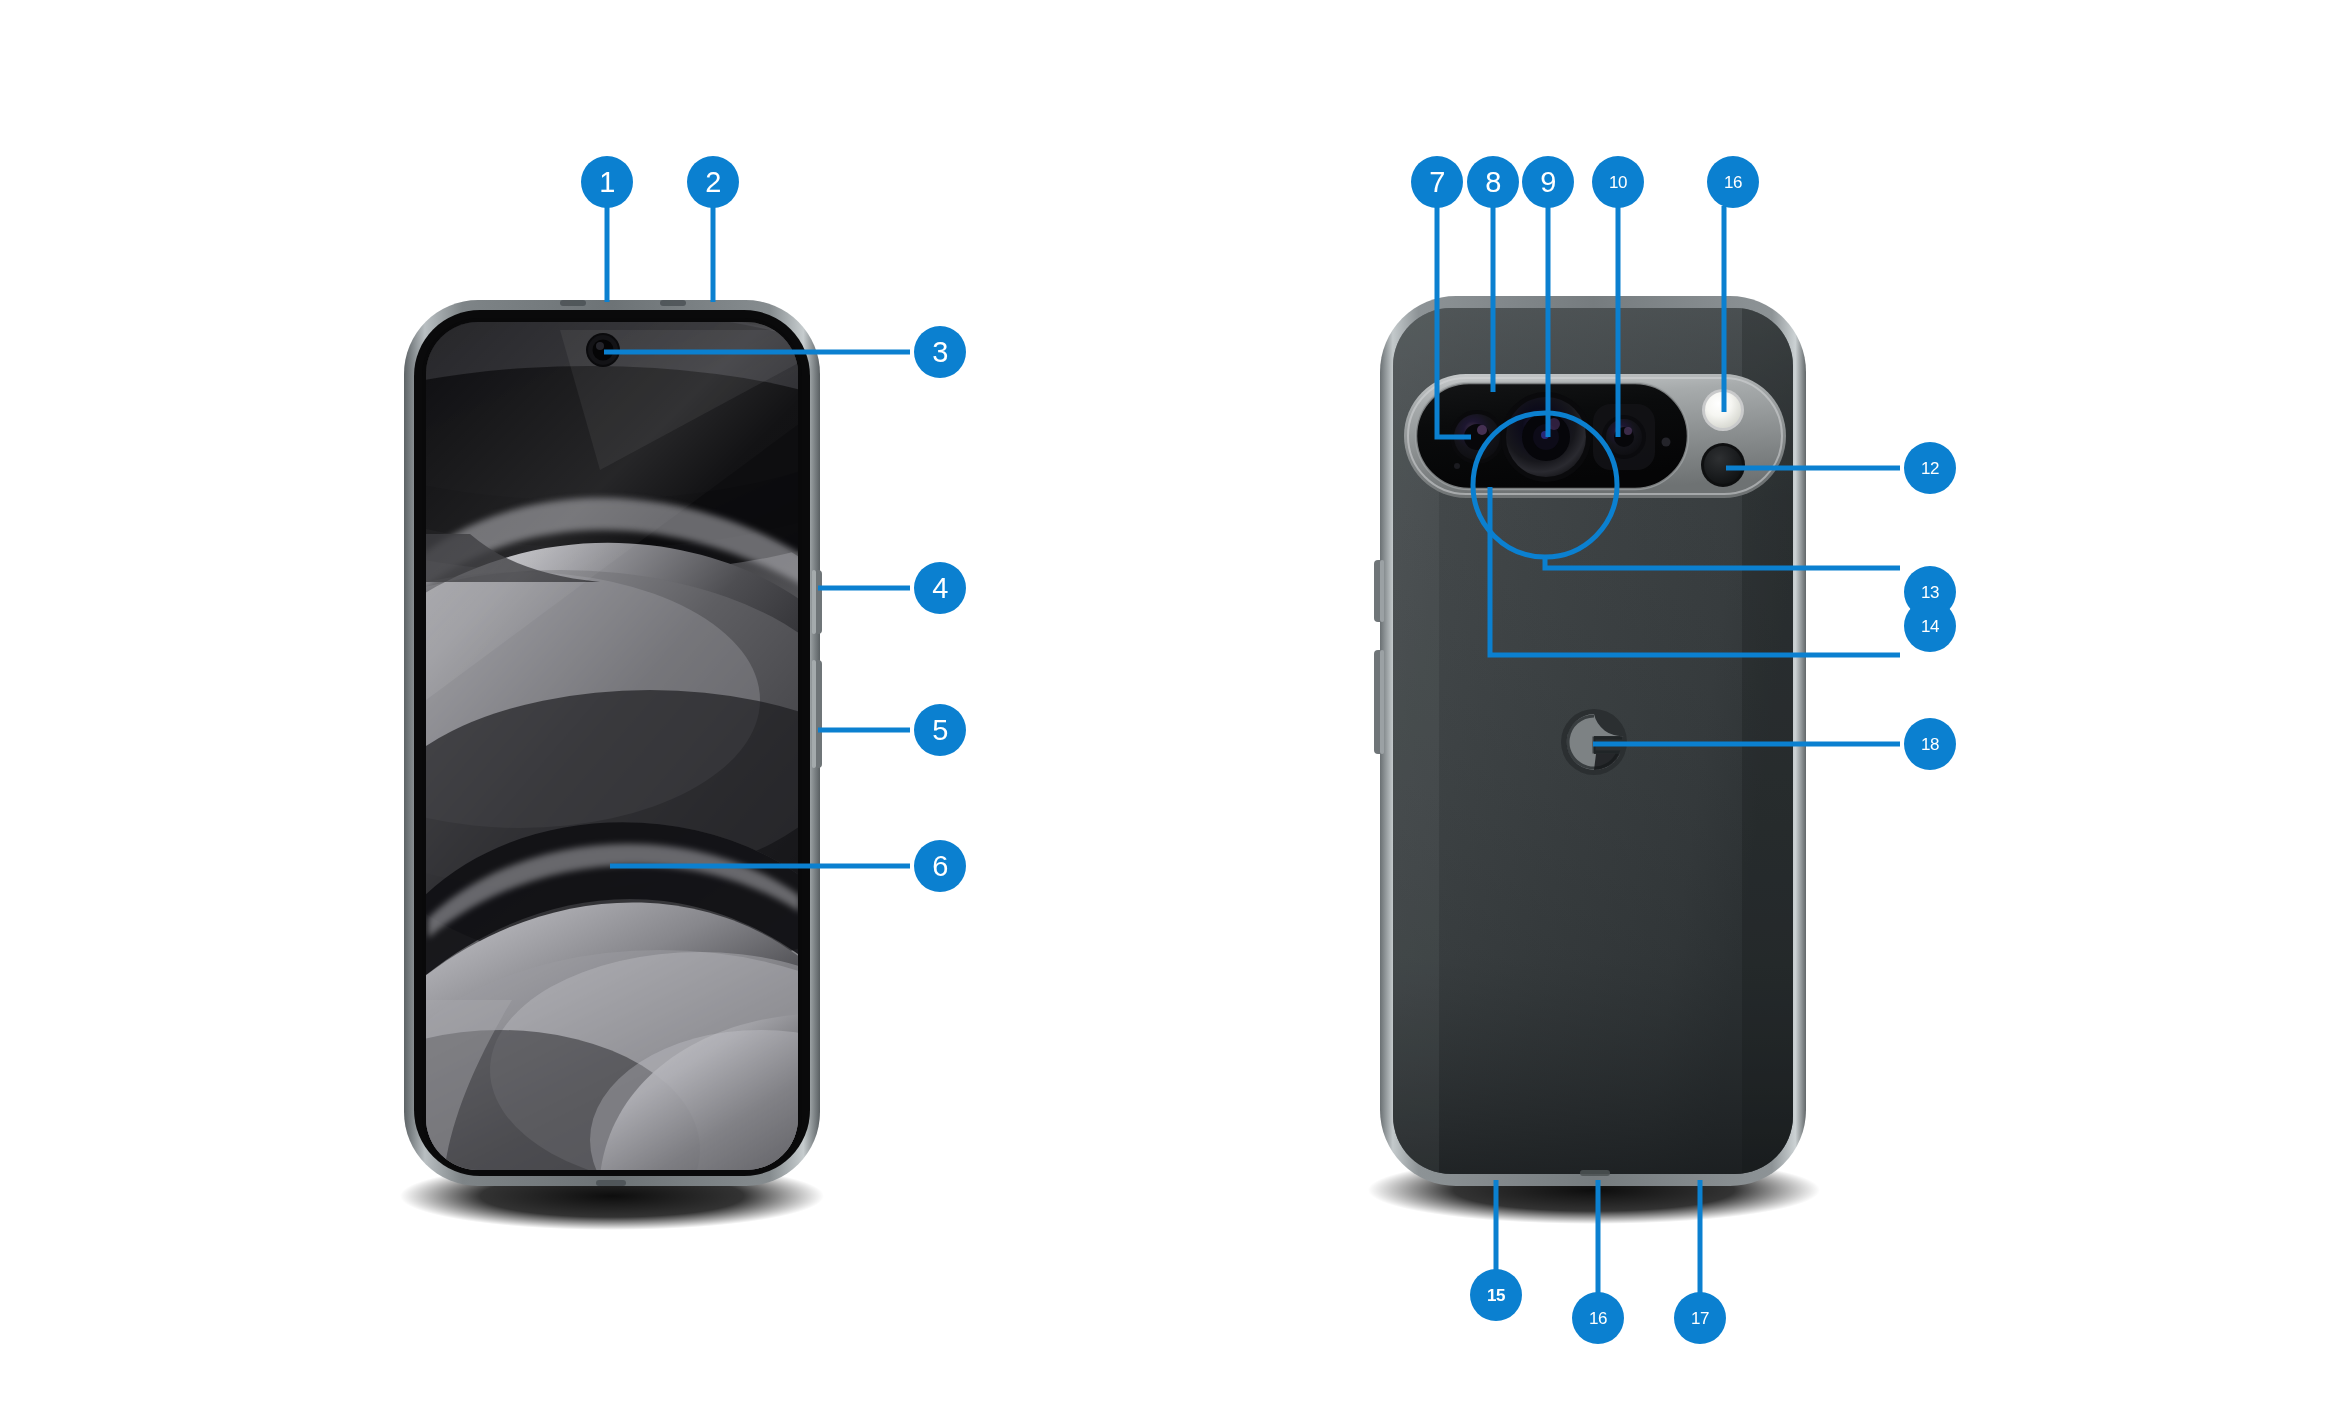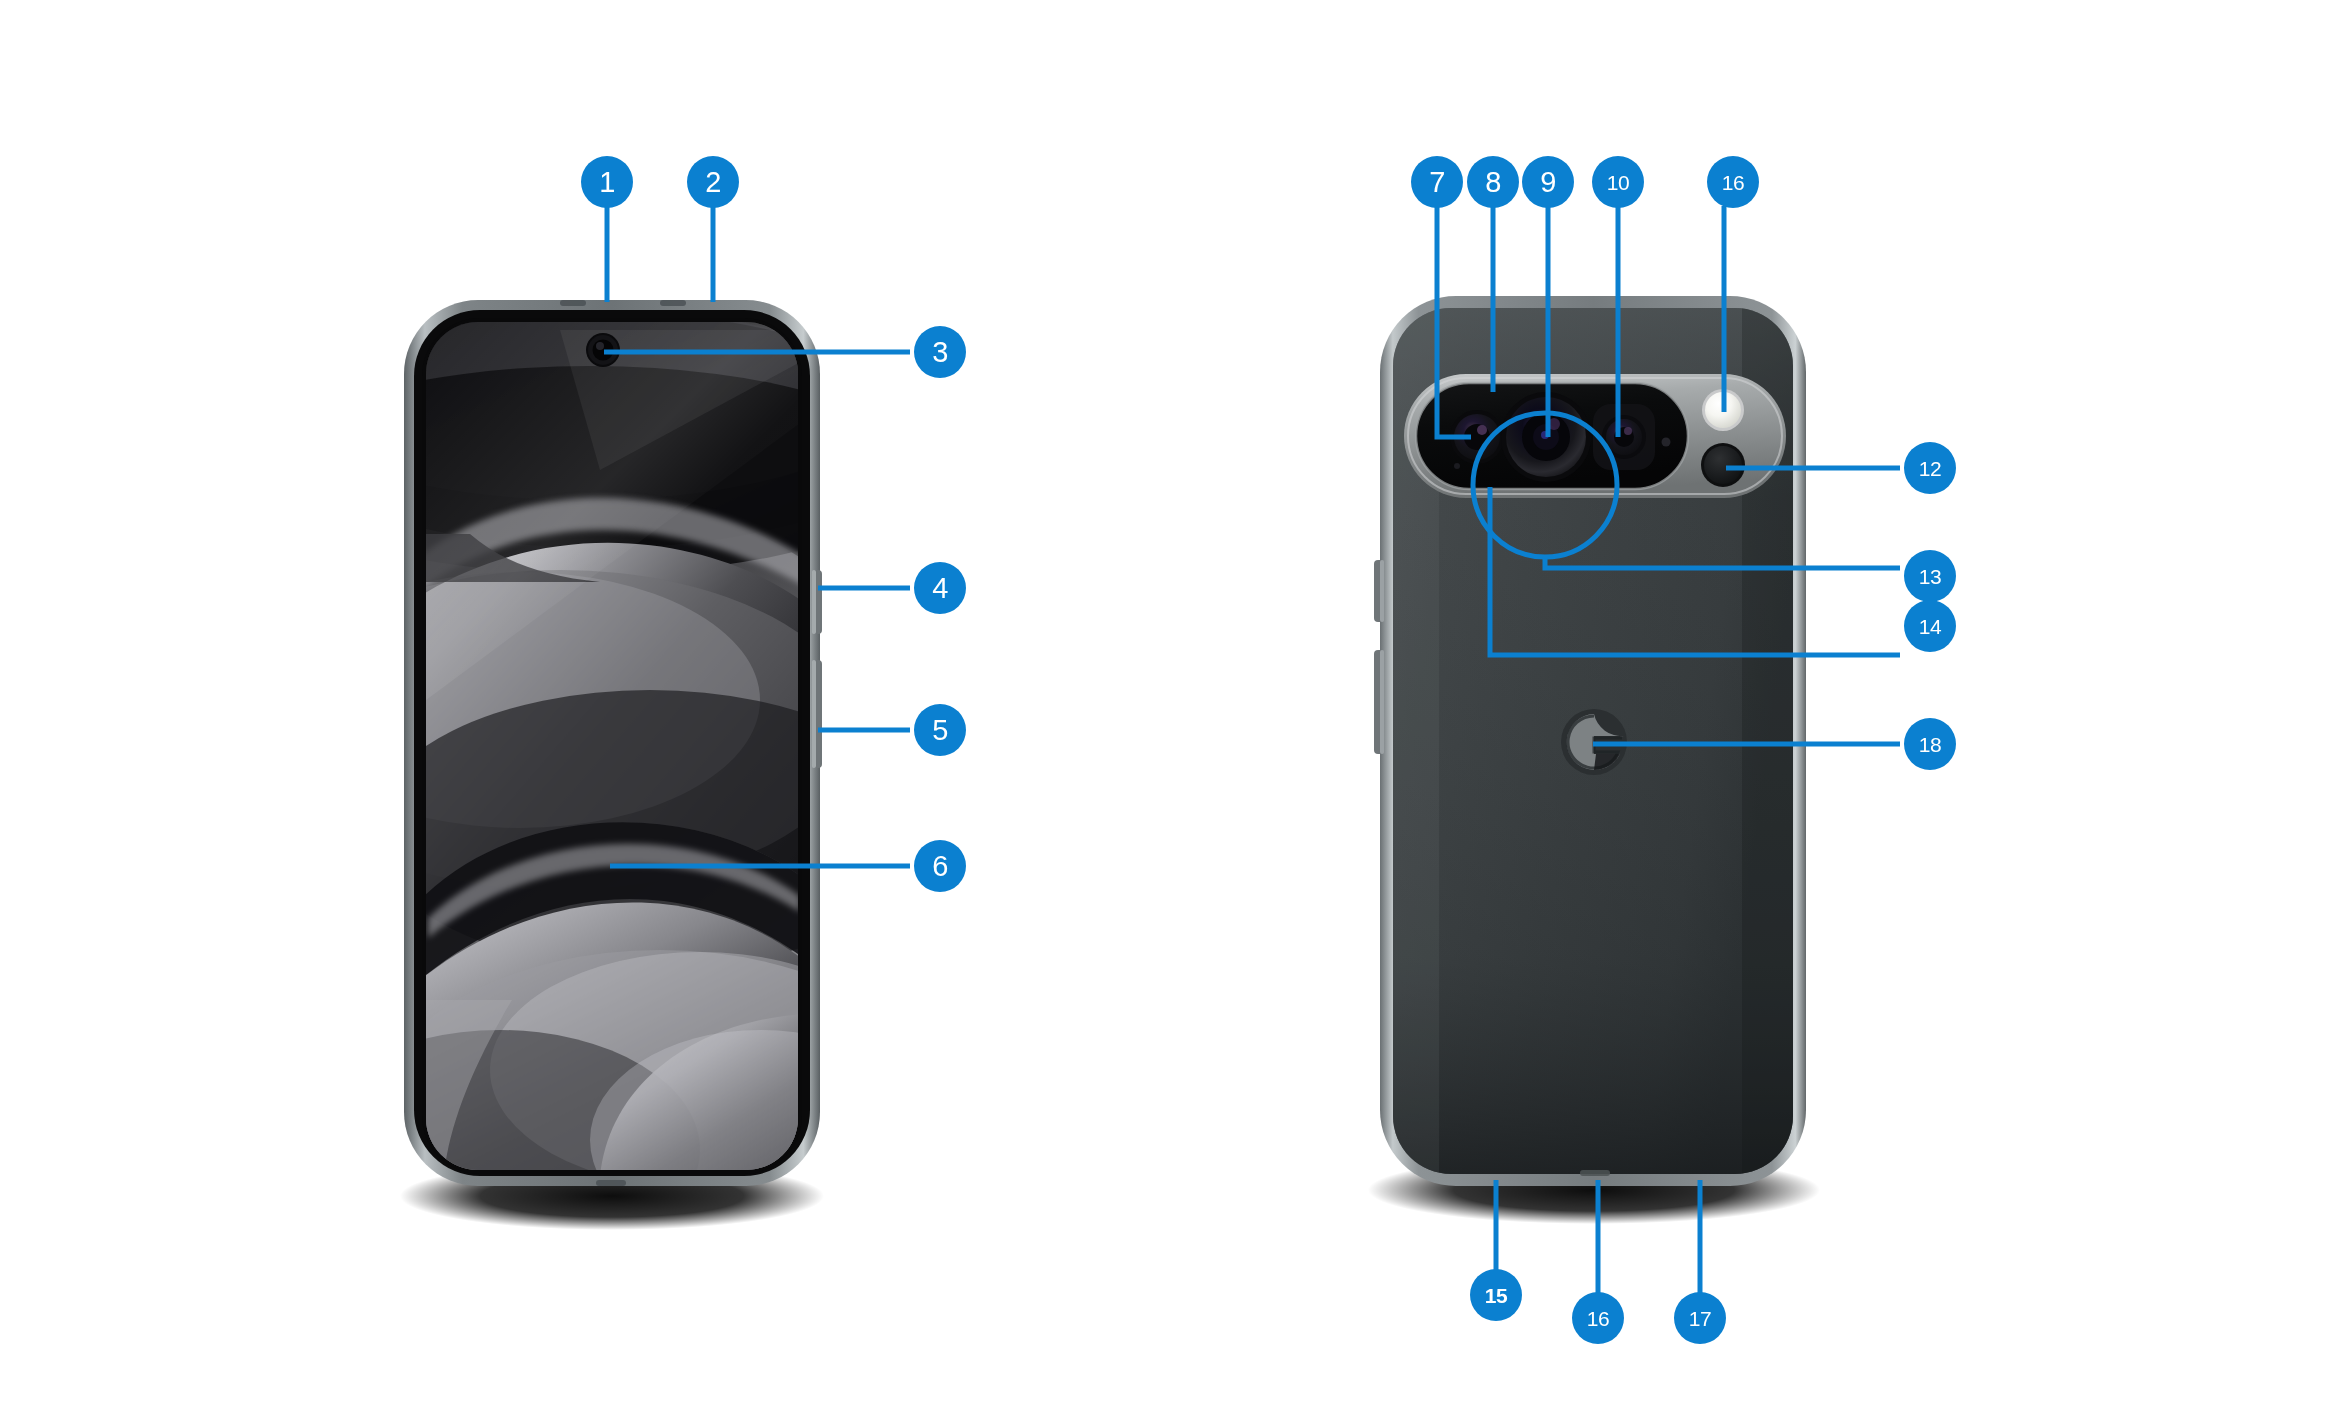--- a/index.html
+++ b/index.html
@@ -22,21 +22,21 @@
     background:#0b80d0;
     color:#ffffff;
     display:flex; align-items:center; justify-content:center;
     font-size:29px;
     font-weight:400;
     letter-spacing:-0.5px;
     line-height:1;
     font-family:"Liberation Sans", sans-serif;
     user-select:none;
   }
-  .badge.wide{ font-size:21px; }
+  .badge.wide{ font-size:17px; }
 </style>
 </head>
 <body>
 
 <div id="stage">
 
   <svg class="layer" viewBox="0 0 2341 1413" xmlns="http://www.w3.org/2000/svg">
     <defs>
 
       <linearGradient id="frontFrame" x1="0" y1="0" x2="1" y2="0">
@@ -355,21 +355,21 @@
     <div class="badge" style="left:914px;  top:704px;">5</div>
     <div class="badge" style="left:914px;  top:840px;">6</div>
 
     <div class="badge" style="left:1411px; top:156px;">7</div>
     <div class="badge" style="left:1467px; top:156px;">8</div>
     <div class="badge" style="left:1522px; top:156px;">9</div>
     <div class="badge wide" style="left:1592px; top:156px;">10</div>
     <div class="badge wide" style="left:1707px; top:156px;">16</div>
 
     <div class="badge wide" style="left:1904px; top:442px;">12</div>
-    <div class="badge wide" style="left:1904px; top:550px;text-align:center;">13</div>
+    <div class="badge wide" style="left:1904px; top:566px;text-align:center;">13</div>
     <div class="badge wide" style="left:1904px; top:600px;">14</div>
     <div class="badge wide" style="left:1904px; top:718px;text-align:center;">18</div>
 
     <div class="badge wide" style="left:1470px; top:1269px;font-weight:bold;">15</div>
     <div class="badge wide" style="left:1572px; top:1292px;text-align:right;">16</div>
     <div class="badge wide" style="left:1674px; top:1292px;">17</div>
   </div>
 
 </div>
 

